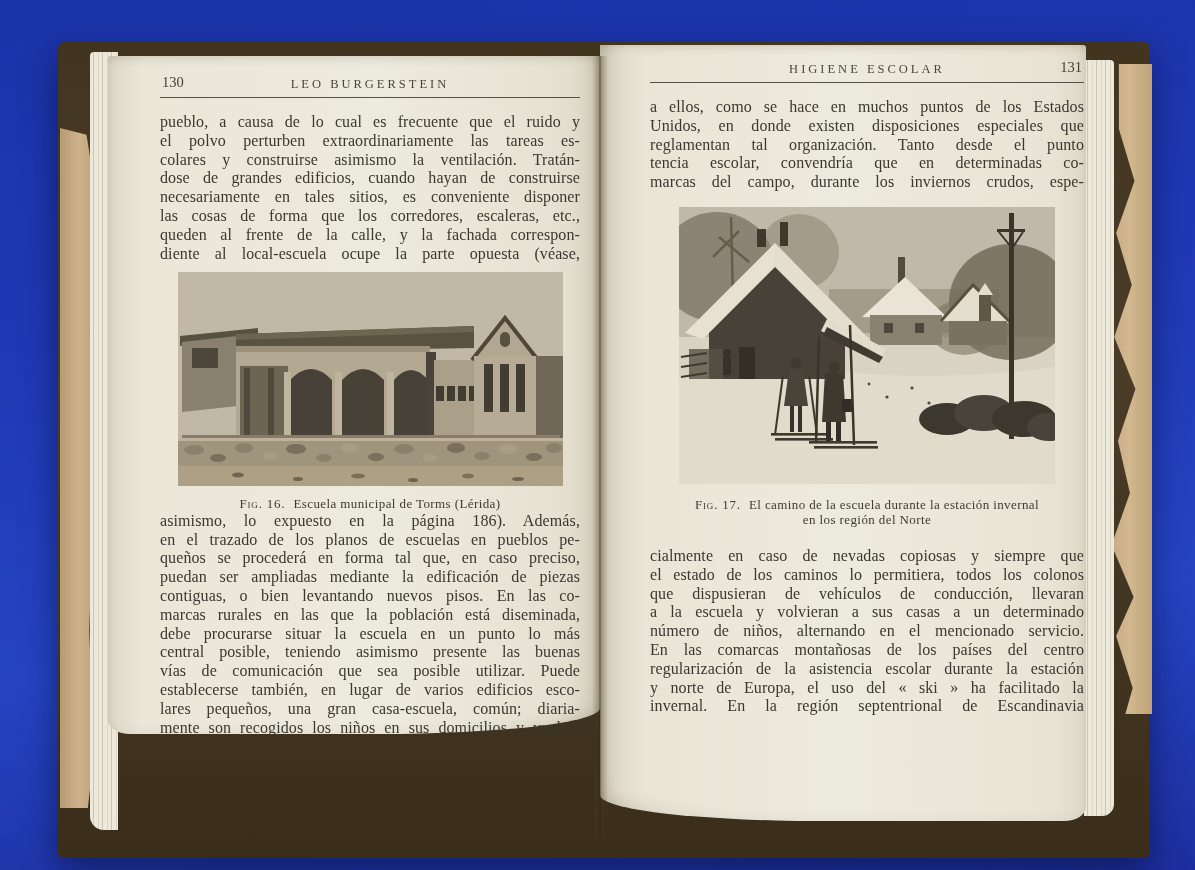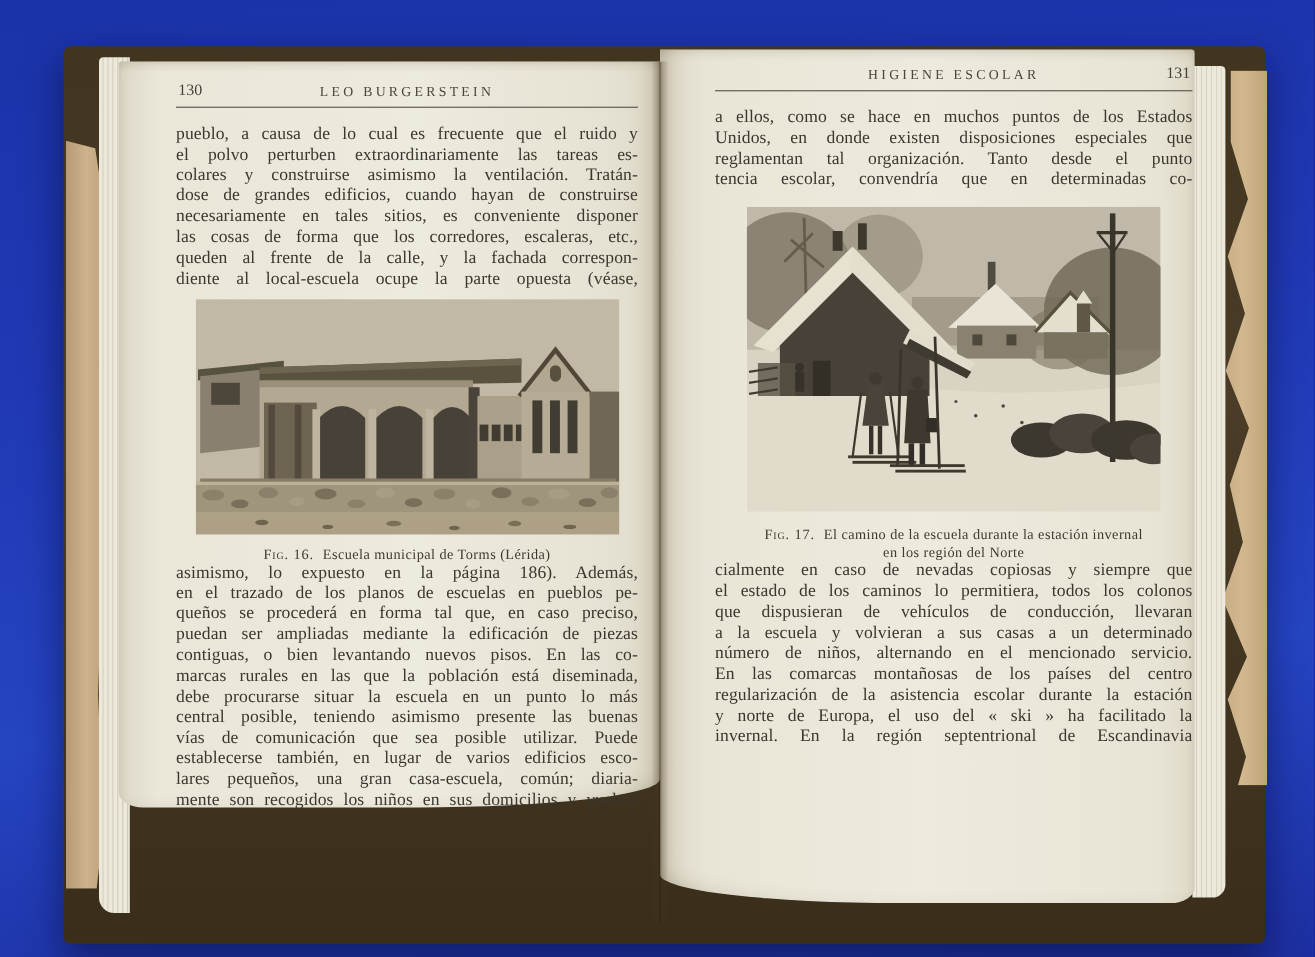--- a/index.html
+++ b/index.html
@@ -41,21 +41,21 @@
   .pgnum.l{left:2px;}  .pgnum.r{right:2px;}
   .rule{border-bottom:1.6px solid #555146;margin-top:3px;margin-bottom:15px;}
   .para{font-size:16px;line-height:18.8px;letter-spacing:.1px;}
   .tline{text-align:justify;text-align-last:justify;}
   .figwrap{text-align:center;}
   .figwrap svg{display:block;margin:0 auto;}
   .fig16{margin-top:9px;}
   .fig17{margin-top:15px;}
   .caption{text-align:center;font-size:13px;color:#3e3a31;letter-spacing:.4px;line-height:15.5px;}
   .caption.c16{margin-top:10px;margin-bottom:0;}
-  .caption.c17{margin-top:13px;margin-bottom:1px;}
+  .caption.c17{margin-top:13px;margin-bottom:19px;}
   .figlabel{font-variant:small-caps;letter-spacing:.8px;margin-right:8px;}
 </style>
 </head>
 <body>
 
 <div class="scene">
   <div class="cover"></div>
   <div class="spine-tan left"></div>
   <div class="spine-tan right"></div>
   <div class="stack left"></div>
@@ -179,20 +179,21 @@
       <div class="pg-header">
         <span class="running">HIGIENE ESCOLAR</span>
         <span class="pgnum r">131</span>
       </div>
       <div class="rule"></div>
       <div class="para">
           <div class="tline">a ellos, como se hace en muchos puntos de los Estados</div>
           <div class="tline">Unidos, en donde existen disposiciones especiales que</div>
           <div class="tline">reglamentan tal organización. Tanto desde el punto</div>
           <div class="tline">tencia escolar, convendría que en determinadas co-</div>
+          <div class="tline">marcas del campo, durante los inviernos crudos, espe-</div>
         </div>
 
       <div class="figwrap fig17">
         <svg width="376" height="277" viewBox="0 0 376 277">
           <rect width="376" height="277" fill="#ded9ca"></rect>
           <rect width="376" height="130" fill="#c3bdae"></rect>
 
           <ellipse cx="38" cy="60" rx="58" ry="55" fill="#7a7363" opacity="0.75"></ellipse>
           <ellipse cx="120" cy="45" rx="40" ry="38" fill="#8d8674" opacity="0.55"></ellipse>
           <path d="M52 10 L54 90 M40 30 L70 55 M60 24 L34 50" stroke="#57513f" stroke-width="2.5" fill="none" opacity="0.8"></path>

